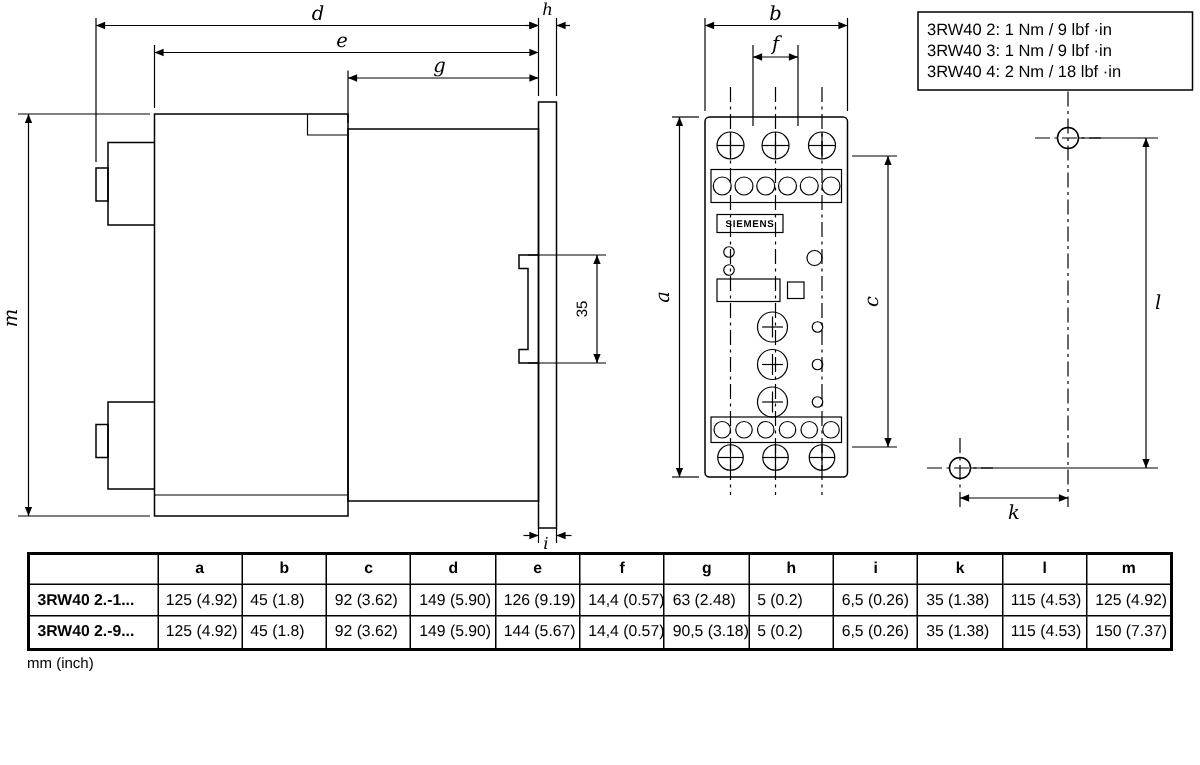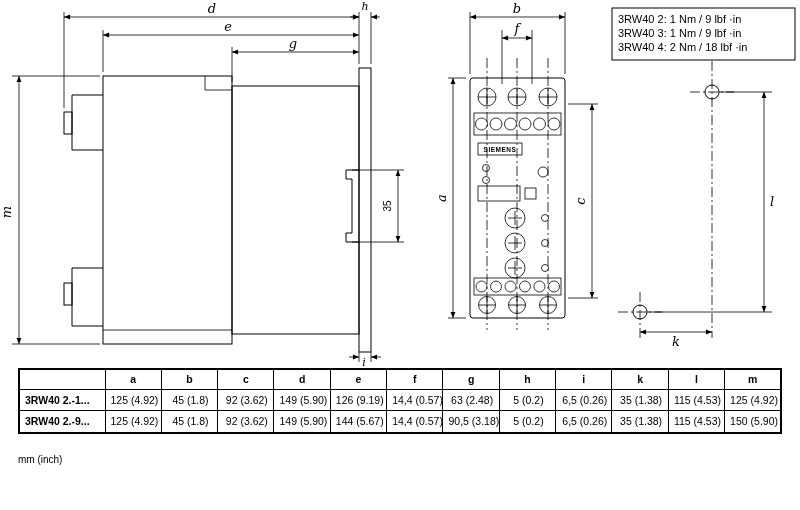--- a/index.html
+++ b/index.html
@@ -23,22 +23,22 @@
   table {
     border-collapse: collapse; border: 2px solid #000;
     width: 764px; table-layout: fixed;
   }
   th, td {
     border: 1px solid #000; font-size: 10.5px; line-height: 1;
     padding: 5px 3px 5px 5px; white-space: nowrap; overflow: hidden;
   }
   thead th { font-weight: bold; text-align: center; padding: 4px 2px; }
   tbody th { font-weight: bold; text-align: left; }
-  td { text-align: center; margin-left: 24px; }
-  .note { font-size: 10px; margin-top: 20px; }
+  td { text-align: left; margin-left: 24px; }
+  .note { font-size: 10px; margin-top: 3px; }
 </style>
 </head>
 <body>
 
 <svg class="drawing" width="800" height="366" viewBox="0 0 800 366">
   <defs>
     <marker id="arr" viewBox="0 0 10 10" refX="9.5" refY="5" markerWidth="10" markerHeight="8" orient="auto-start-reverse">
       <path d="M0,1.2 L9.5,5 L0,8.8 z" fill="#000"></path>
     </marker>
   </defs>
@@ -275,18 +275,18 @@
           <td>45 (1.8)</td>
           <td>92 (3.62)</td>
           <td>149 (5.90)</td>
           <td>144 (5.67)</td>
           <td>14,4 (0.57)</td>
           <td>90,5 (3.18)</td>
           <td>5 (0.2)</td>
           <td>6,5 (0.26)</td>
           <td>35 (1.38)</td>
           <td>115 (4.53)</td>
-          <td>150 (5.90)</td>
+          <td>150 (7.37)</td>
         </tr>
       </tbody>
   </table>
   <div class="note">mm (inch)</div>
 </div>
 
 </body></html>

